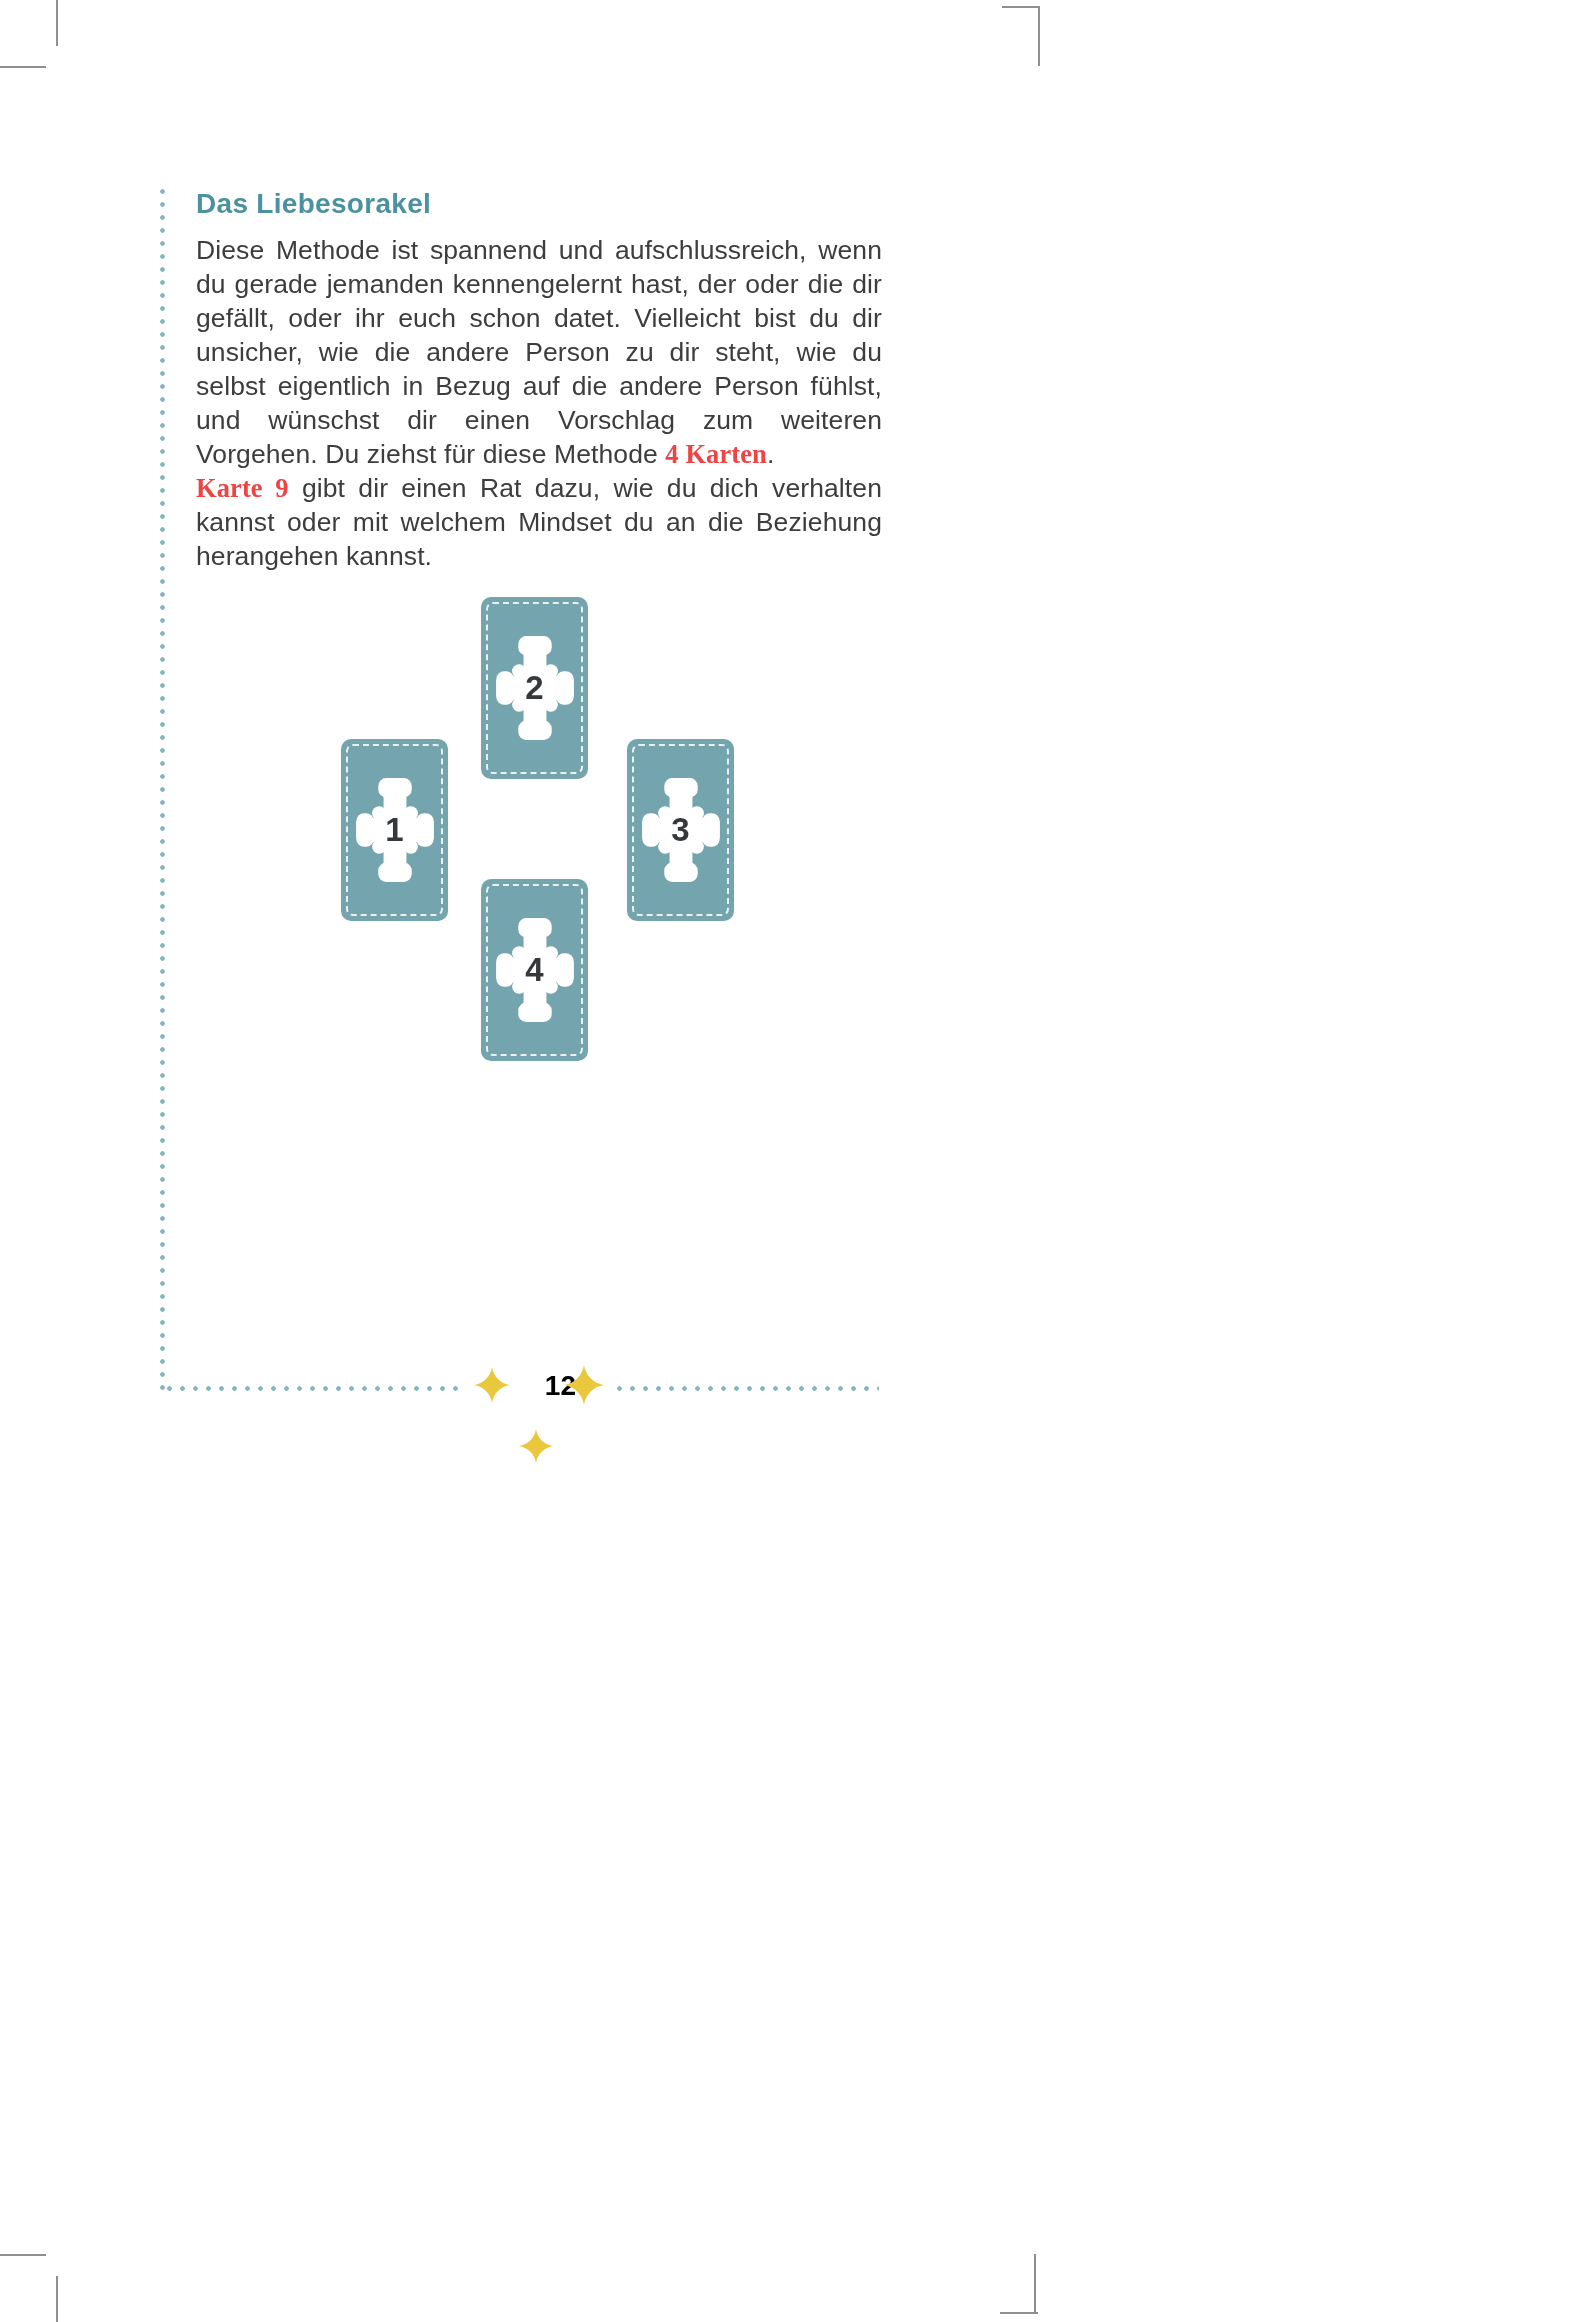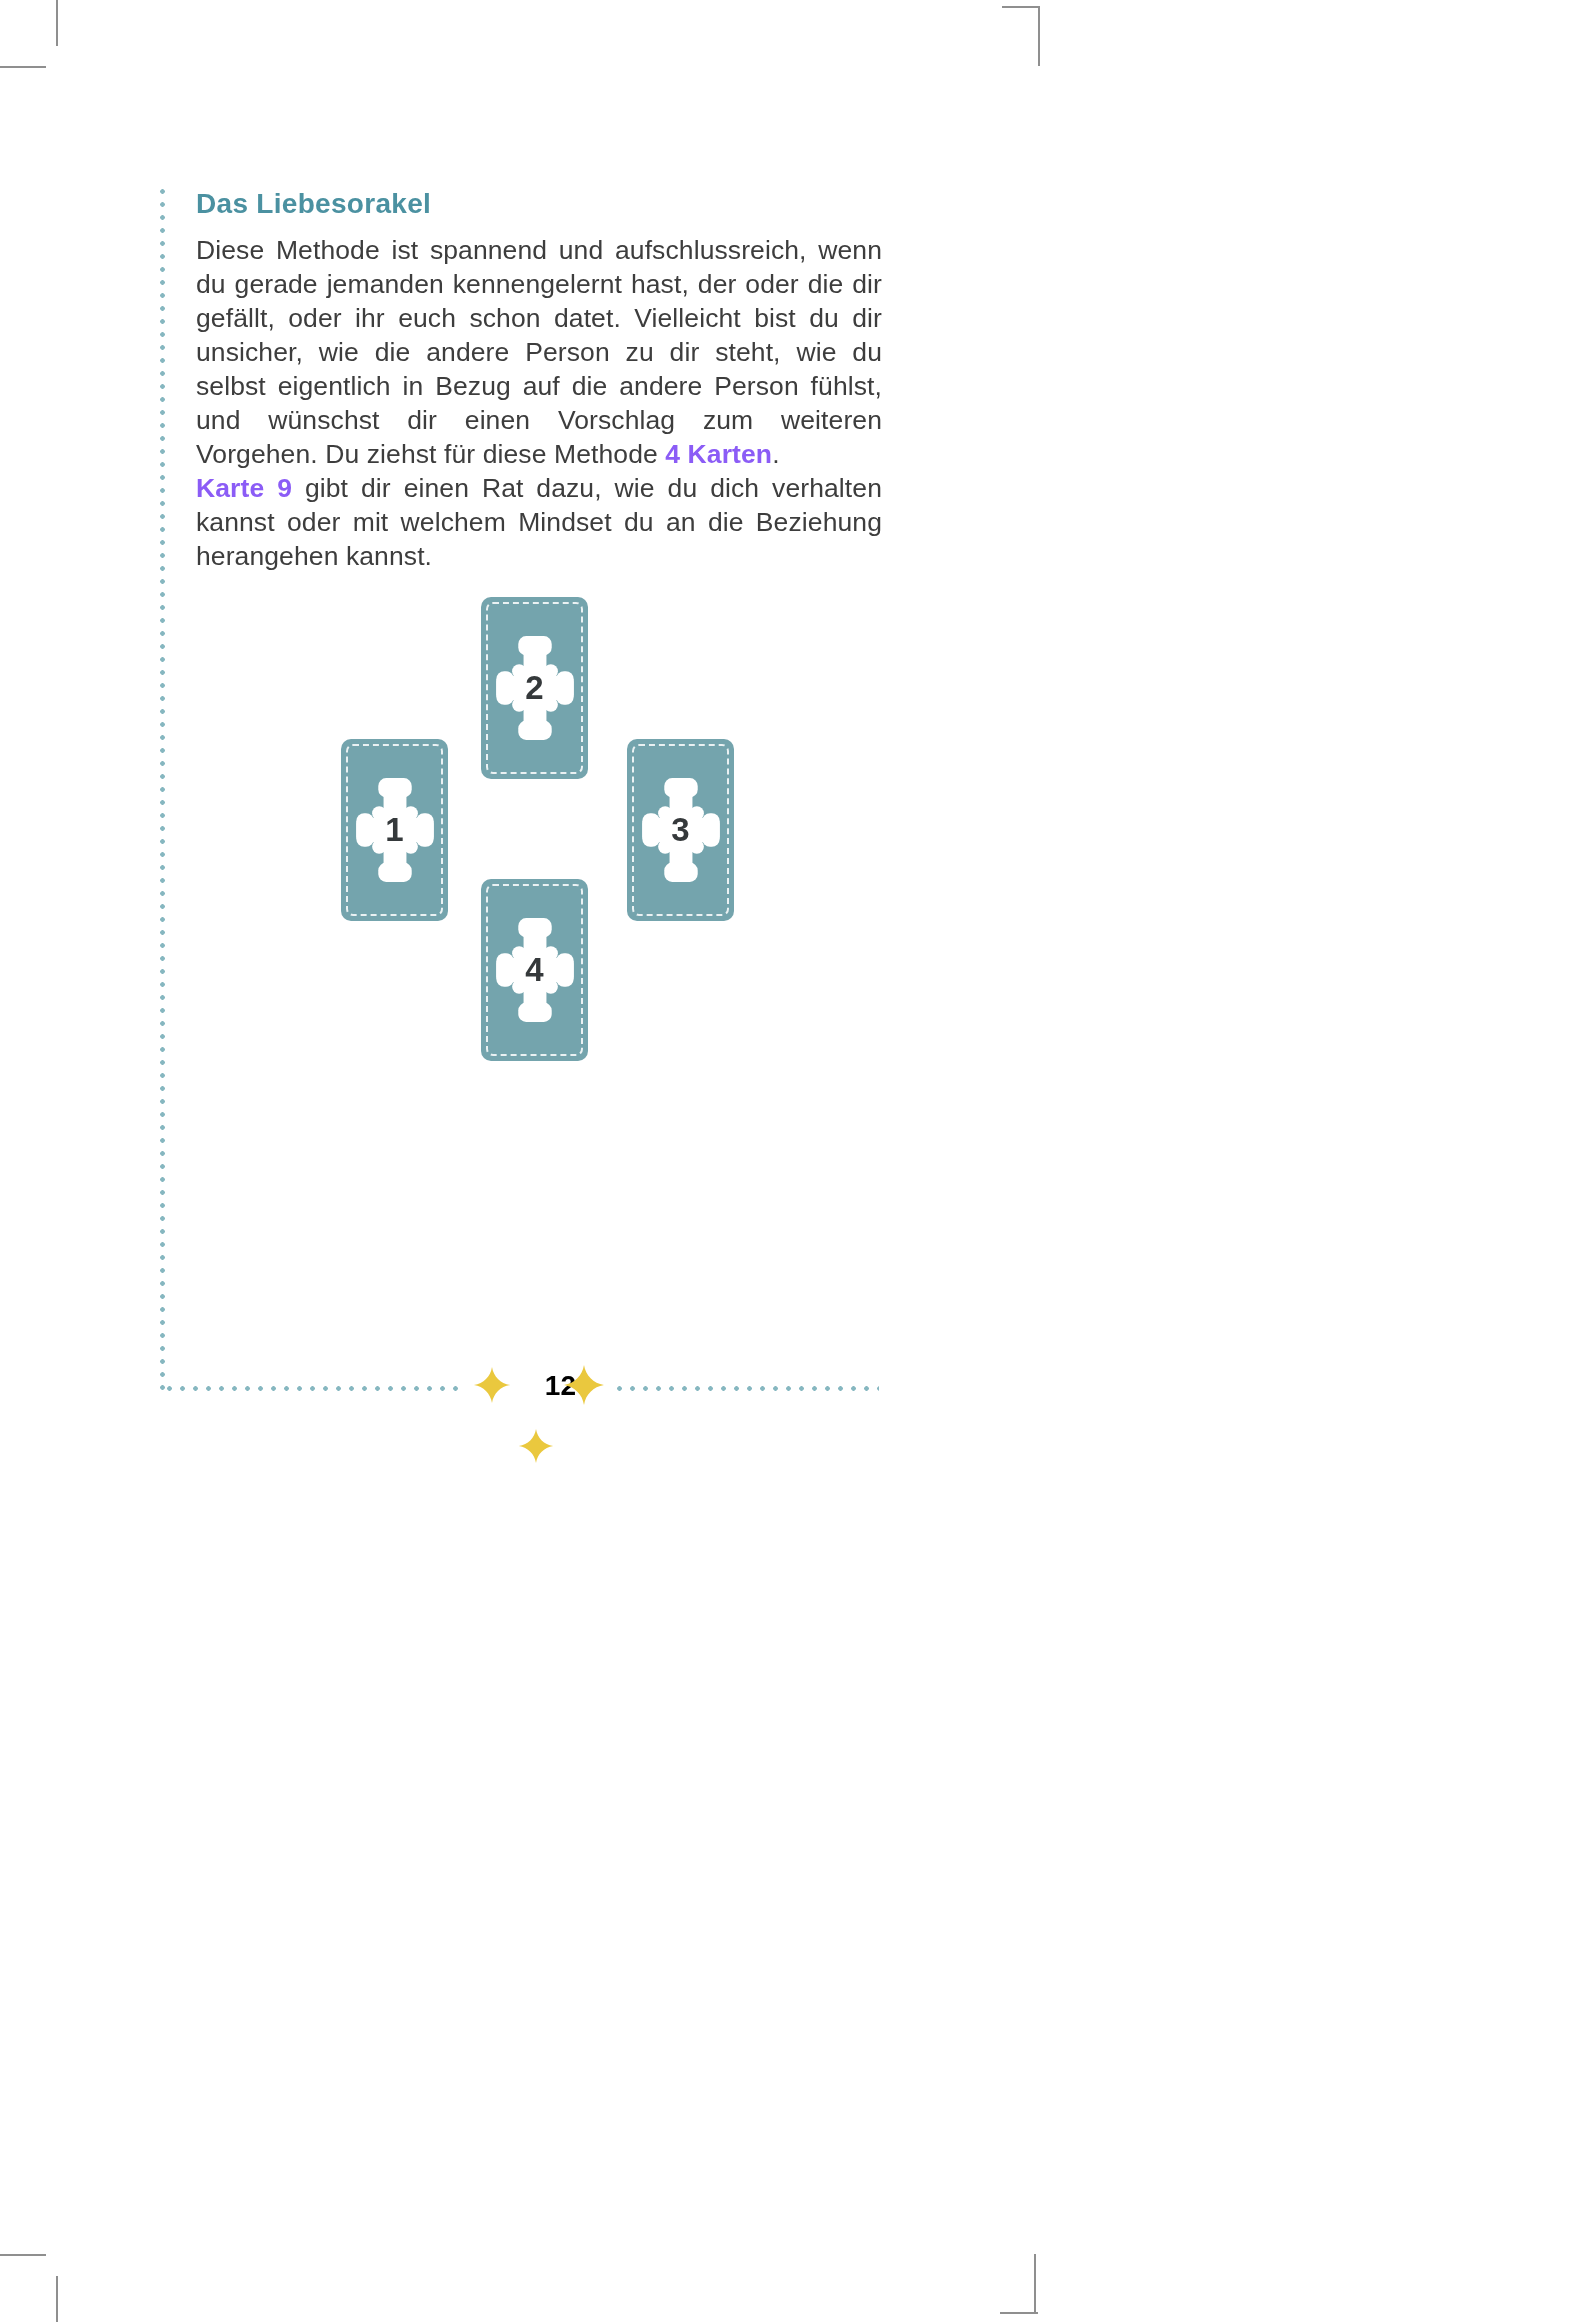--- a/index.html
+++ b/index.html
@@ -45,21 +45,21 @@
   .title {
     font-size:28px; font-weight:700; color:#4b91a1;
     letter-spacing:.3px; margin-bottom:13px;
   }
 
   .body-text {
     font-size:26.5px; line-height:34px; color:#3d3d3d;
     text-align:justify; letter-spacing:.1px;
   }
   .body-text p { margin:0; }
-  .body-text strong { font-weight:700; color:#8b5cf6; }
+  .body-text strong { font-weight:700; color:#ef4444;font-family:Liberation Serif, serif; }
 
   
   .spread { position:relative; margin-top:24px; height:466px; }
   .card {
     position:absolute; width:107px; height:182px;
     background:#74a4ad; border-radius:10px;
   }
   .card::before {
     content:""; position:absolute; inset:5px;
     border:2px dashed rgba(255,255,255,.85); border-radius:7px;

